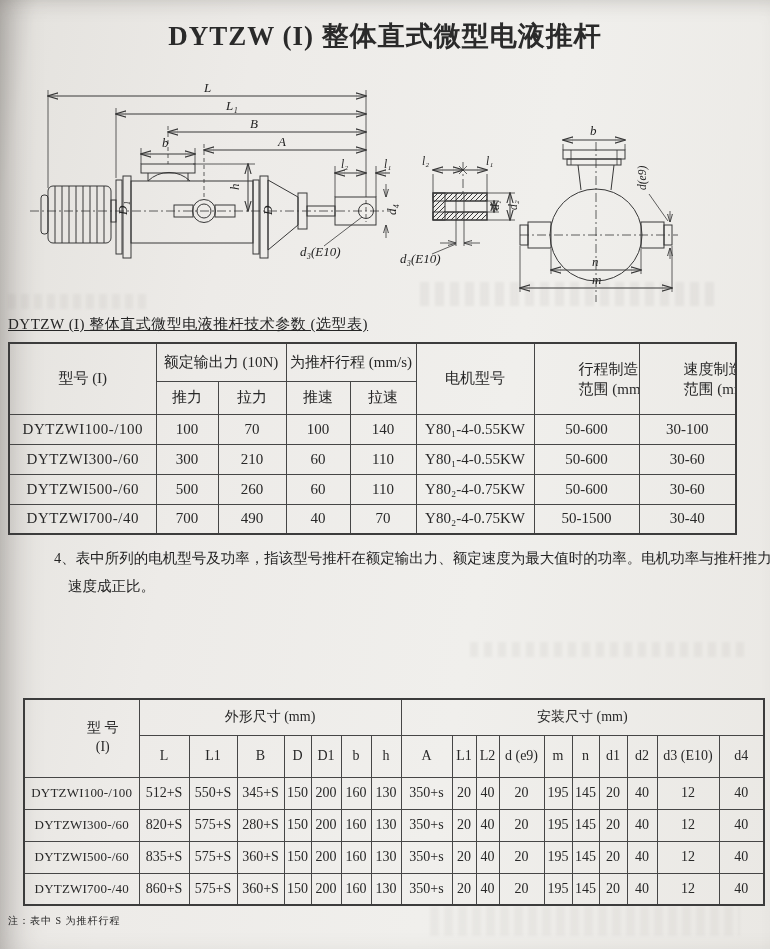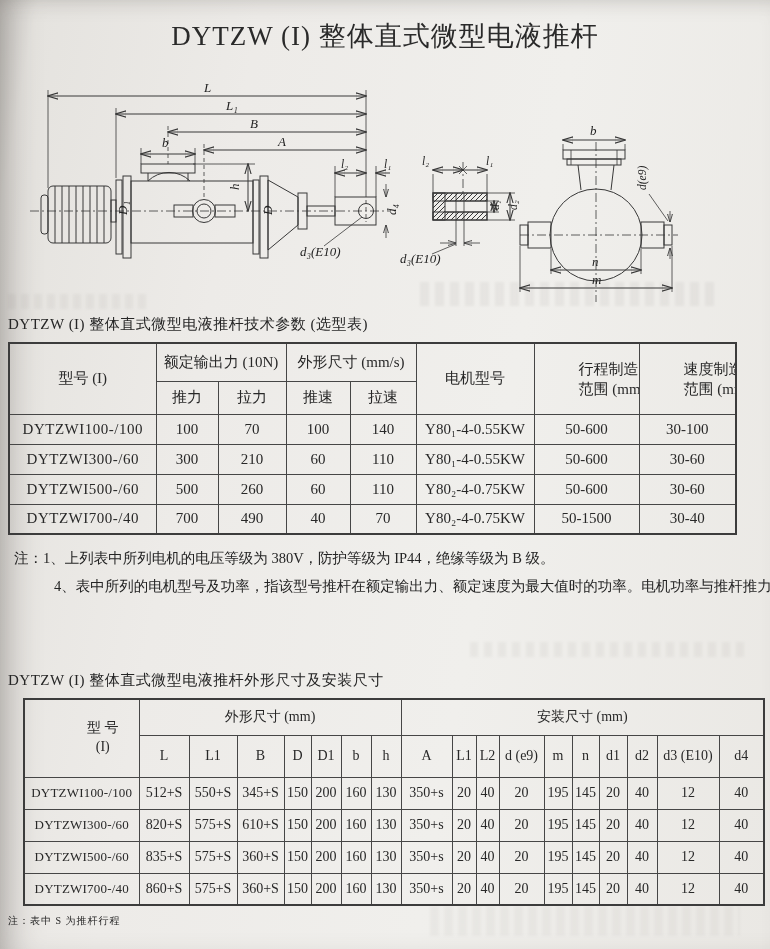--- a/index.html
+++ b/index.html
@@ -3,22 +3,22 @@
 <meta charset="utf-8">
 <style>
   html,body{margin:0;padding:0;background:#b8b6b2;}
   .page{
     position:relative; width:770px; height:949px; overflow:hidden;
     background:linear-gradient(100deg,#d3d1cd 0%,#e5e3df 4%,#edebe8 28%,#f0efec 62%,#eae8e4 100%);
     box-shadow:inset 28px 0 34px -22px rgba(90,85,80,.45), inset 0 14px 24px -18px rgba(90,85,80,.3);
     font-family:"Liberation Serif","DejaVu Serif",serif; color:#2b2b2b;
   }
   .abs{position:absolute;}
-  .title{left:0;right:0;top:18px;text-align:center;font-size:27px;font-weight:normal;letter-spacing:1px;color:#2a2a2a;}
-  .caption{font-size:15px;color:#262626;letter-spacing:.5px;}
+  .title{left:0;right:0;top:18px;text-align:center;font-size:27px;font-weight:bold;letter-spacing:1px;color:#2a2a2a;}
+  .caption{font-size:15px;color:#262626;letter-spacing:.5px;text-decoration:underline;}
   table{border-collapse:collapse;table-layout:fixed;}
   .dtable{position:absolute;border:2px solid #3c3c3c;}
   .dtable td,.dtable th{border:1px solid #464646;text-align:center;vertical-align:middle;
     font-weight:normal;padding:0 2px;overflow:hidden;white-space:nowrap;color:#282828;}
   #t1{left:8px;top:342px;width:727px;font-size:15px;}
   #t1 .h1{height:38px;font-size:15px;}
   #t1 .h2{height:33px;}
   #t1 .dr{height:30px;}
   #t1 .model{letter-spacing:.5px;}
   #t2{left:23px;top:698px;width:740px;font-size:14px;}
@@ -263,21 +263,21 @@
       <col style="width:64px">
         <col style="width:66px">
         <col style="width:118px">
       <col style="width:105px">
         <col style="width:97px">
     </colgroup>
     <tbody>
         <tr class="h1">
       <td rowspan="2">型号 (I)</td>
       <td colspan="2">额定输出力 (10N)</td>
-      <td colspan="2">外形尺寸 (mm/s)</td>
+      <td colspan="2">为推杆行程 (mm/s)</td>
       <td rowspan="2">电机型号</td>
       <td rowspan="2" class="twoline">
         <div>行程制造</div>
         <div>范围 (mm)</div>
       </td>
       <td rowspan="2" class="twoline">
         <div>速度制造</div>
         <div>范围 (mm/s)</div>
       </td>
     </tr>
@@ -324,25 +324,24 @@
       <td>40</td>
       <td>70</td>
       <td>Y80₂-4-0.75KW</td>
       <td>50-1500</td>
       <td>30-40</td>
     </tr>
   </tbody>
     </table>
 
   <div class="abs notes">
-    <div class="noteline">注：1、上列表中所列电机的电压等级为 380V，防护等级为 IP44，绝缘等级为 B 级。</div>
     <div class="noteline ind">4、表中所列的电机型号及功率，指该型号推杆在额定输出力、额定速度为最大值时的功率。电机功率与推杆推力、</div>
+    <div class="noteline ind2">速度成正比。</div>
   </div>
 
-  <div class="abs caption" style="left:8px;top:671px">DYTZW (I) 整体直式微型电液推杆外形尺寸及安装尺寸</div>
 
   <table class="dtable" id="t2">
     <colgroup>
       <col style="width:115px">
       <col style="width:50px">
         <col style="width:48px">
         <col style="width:47px">
         <col style="width:27px">
       <col style="width:30px">
         <col style="width:30px">
@@ -403,21 +402,21 @@
       <td>145</td>
       <td>20</td>
       <td>40</td>
       <td>12</td>
       <td>40</td>
     </tr>
     <tr class="dr">
       <td class="model">DYTZWI300-/60</td>
       <td>820+S</td>
       <td>575+S</td>
-      <td>610+S</td>
+      <td>280+S</td>
       <td>150</td>
       <td>200</td>
       <td>160</td>
       <td>130</td>
       <td>350+s</td>
       <td>20</td>
       <td>40</td>
       <td>20</td>
       <td>195</td>
       <td>145</td>

